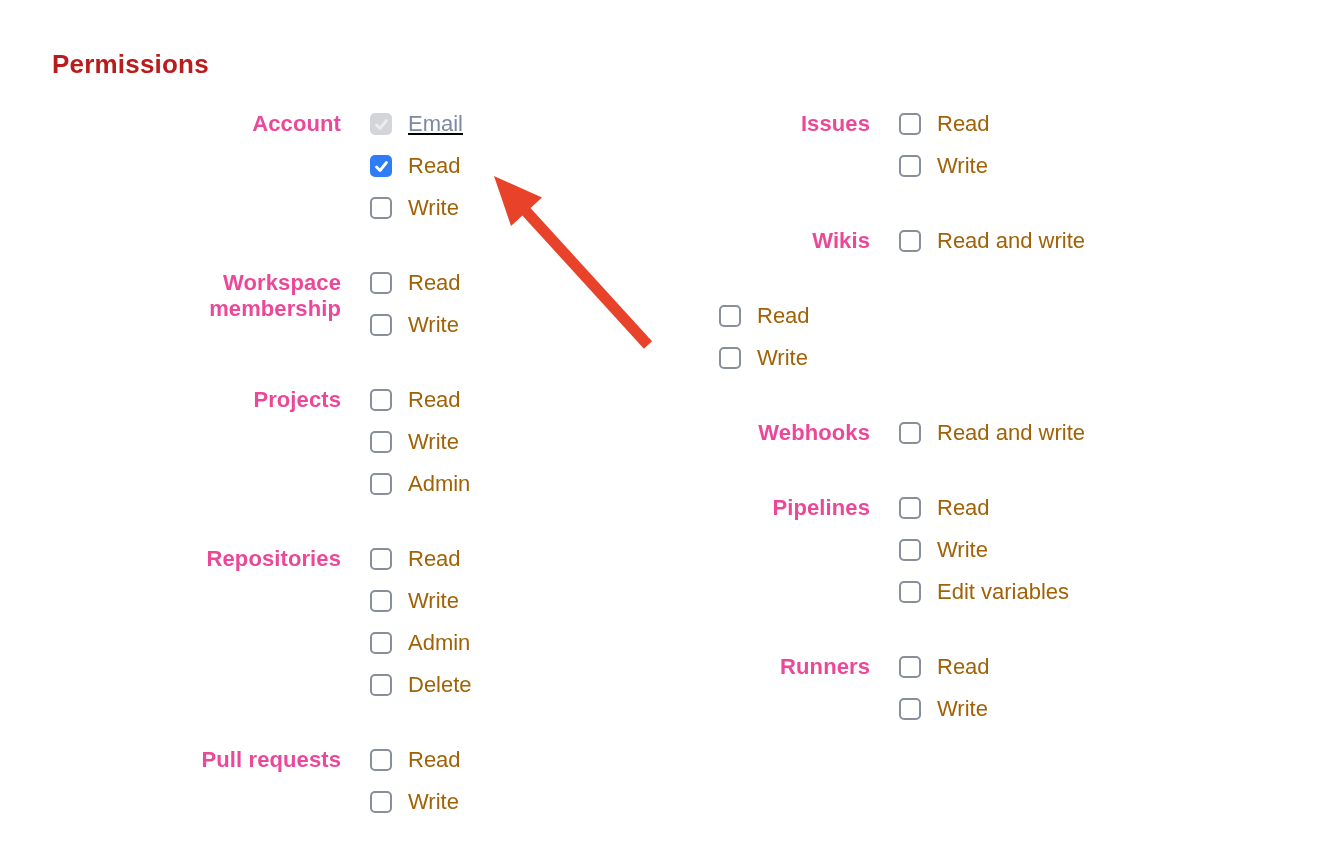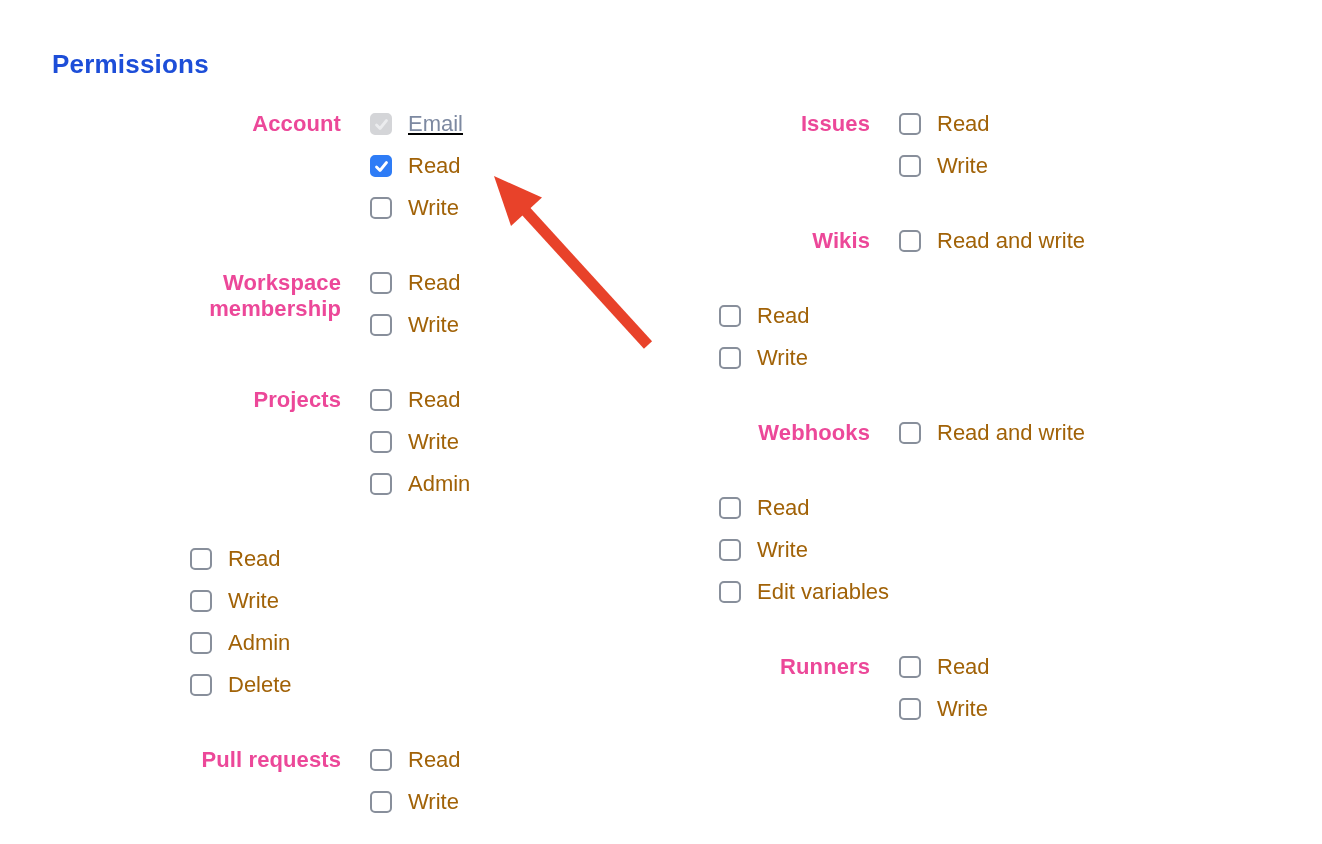--- a/index.html
+++ b/index.html
@@ -1,21 +1,21 @@
 <!DOCTYPE html>
 <html><head>
 <meta charset="utf-8">
 <style>
   * { margin: 0; padding: 0; box-sizing: border-box; }
   html, body { width: 1322px; height: 844px; background: #ffffff; overflow: hidden; }
   body { position: relative; font-family: "Liberation Sans", sans-serif; }
 
   .perm-heading {
     position: absolute; left: 52px; top: 49px;
-    font-size: 26px; font-weight: 700; color: #1d4ed8; letter-spacing: 0.2px;
+    font-size: 26px; font-weight: 700; color: #b91c1c; letter-spacing: 0.2px;
   }
 
   .col { position: absolute; top: 113px; }
   .col-left  { left: 161px; }
   .col-right { left: 690px; }
 
   .group { display: flex; margin-bottom: 33px; }
   .group-label {
     width: 180px; text-align: right; flex: none;
     font-size: 22px; font-weight: 700; color: #ec4899;
@@ -99,20 +99,21 @@
         <span class="opt-label">Write</span>
       </label>
       <label class="option">
         <span class="checkbox"></span>
         <span class="opt-label">Admin</span>
       </label>
     </div>
   </div>
 
   <div class="group">
+    <div class="group-label">Repositories</div>
     <div class="options">
       <label class="option">
         <span class="checkbox"></span>
         <span class="opt-label">Read</span>
       </label>
       <label class="option">
         <span class="checkbox"></span>
         <span class="opt-label">Write</span>
       </label>
       <label class="option">
@@ -185,20 +186,21 @@
     <div class="group-label">Webhooks</div>
     <div class="options">
       <label class="option">
         <span class="checkbox"></span>
         <span class="opt-label">Read and write</span>
       </label>
     </div>
   </div>
 
   <div class="group">
+    <div class="group-label">Pipelines</div>
     <div class="options">
       <label class="option">
         <span class="checkbox"></span>
         <span class="opt-label">Read</span>
       </label>
       <label class="option">
         <span class="checkbox"></span>
         <span class="opt-label">Write</span>
       </label>
       <label class="option">

